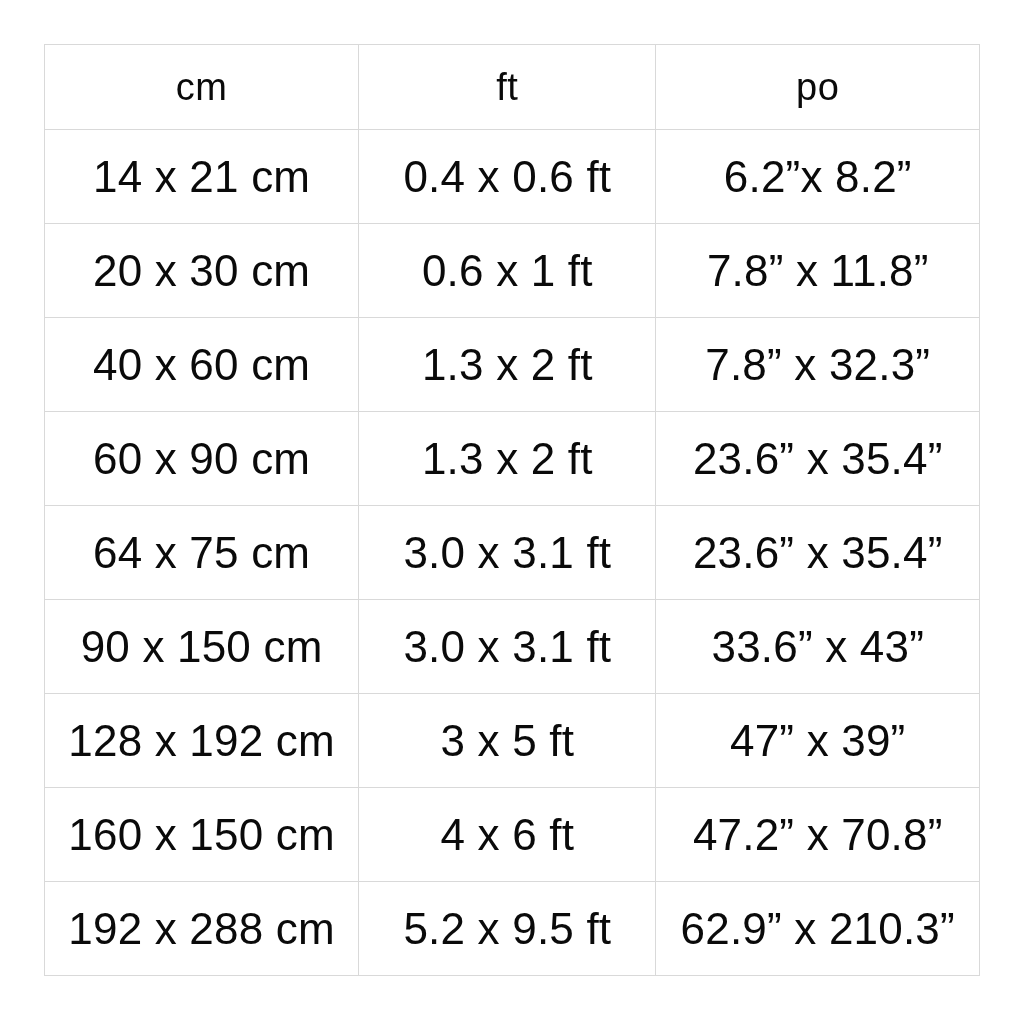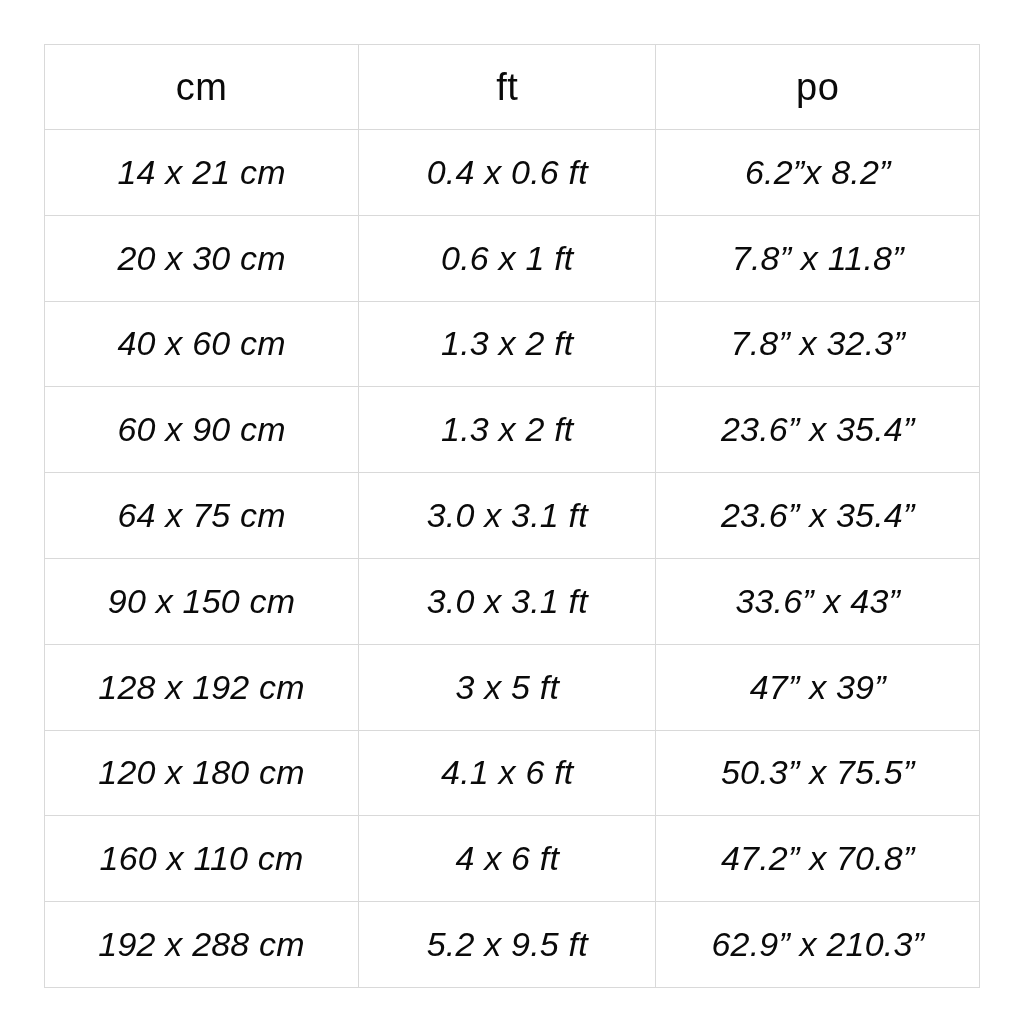--- a/index.html
+++ b/index.html
@@ -45,24 +45,23 @@
   
   table.size-table {
     border: 1px solid #d9d9d9;
   }
   thead th {
     font-size: 38px;
     height: 84px;
     letter-spacing: 0.5px;
   }
   tbody td {
-    font-size: 34px;
+    font-size: 44px;
     height: 84.8px;
     letter-spacing: 0.2px;
-    font-style: italic;
   }
   col.col-cm { width: 33.6%; }
   col.col-ft { width: 31.8%; }
   col.col-po { width: 34.6%; }
 </style>
 </head>
 <body>
 
 <div class="page">
   <div class="table-wrap">
@@ -109,26 +108,21 @@
           <td>90 x 150 cm</td>
           <td>3.0 x 3.1 ft</td>
           <td>33.6” x 43”</td>
         </tr>
         <tr>
           <td>128 x 192 cm</td>
           <td>3 x 5 ft</td>
           <td>47” x 39”</td>
         </tr>
         <tr>
-          <td>120 x 180 cm</td>
-          <td>4.1 x 6 ft</td>
-          <td>50.3” x 75.5”</td>
-        </tr>
-        <tr>
-          <td>160 x 110 cm</td>
+          <td>160 x 150 cm</td>
           <td>4 x 6 ft</td>
           <td>47.2” x 70.8”</td>
         </tr>
         <tr>
           <td>192 x 288 cm</td>
           <td>5.2 x 9.5 ft</td>
           <td>62.9” x 210.3”</td>
         </tr>
       </tbody>
     </table>

